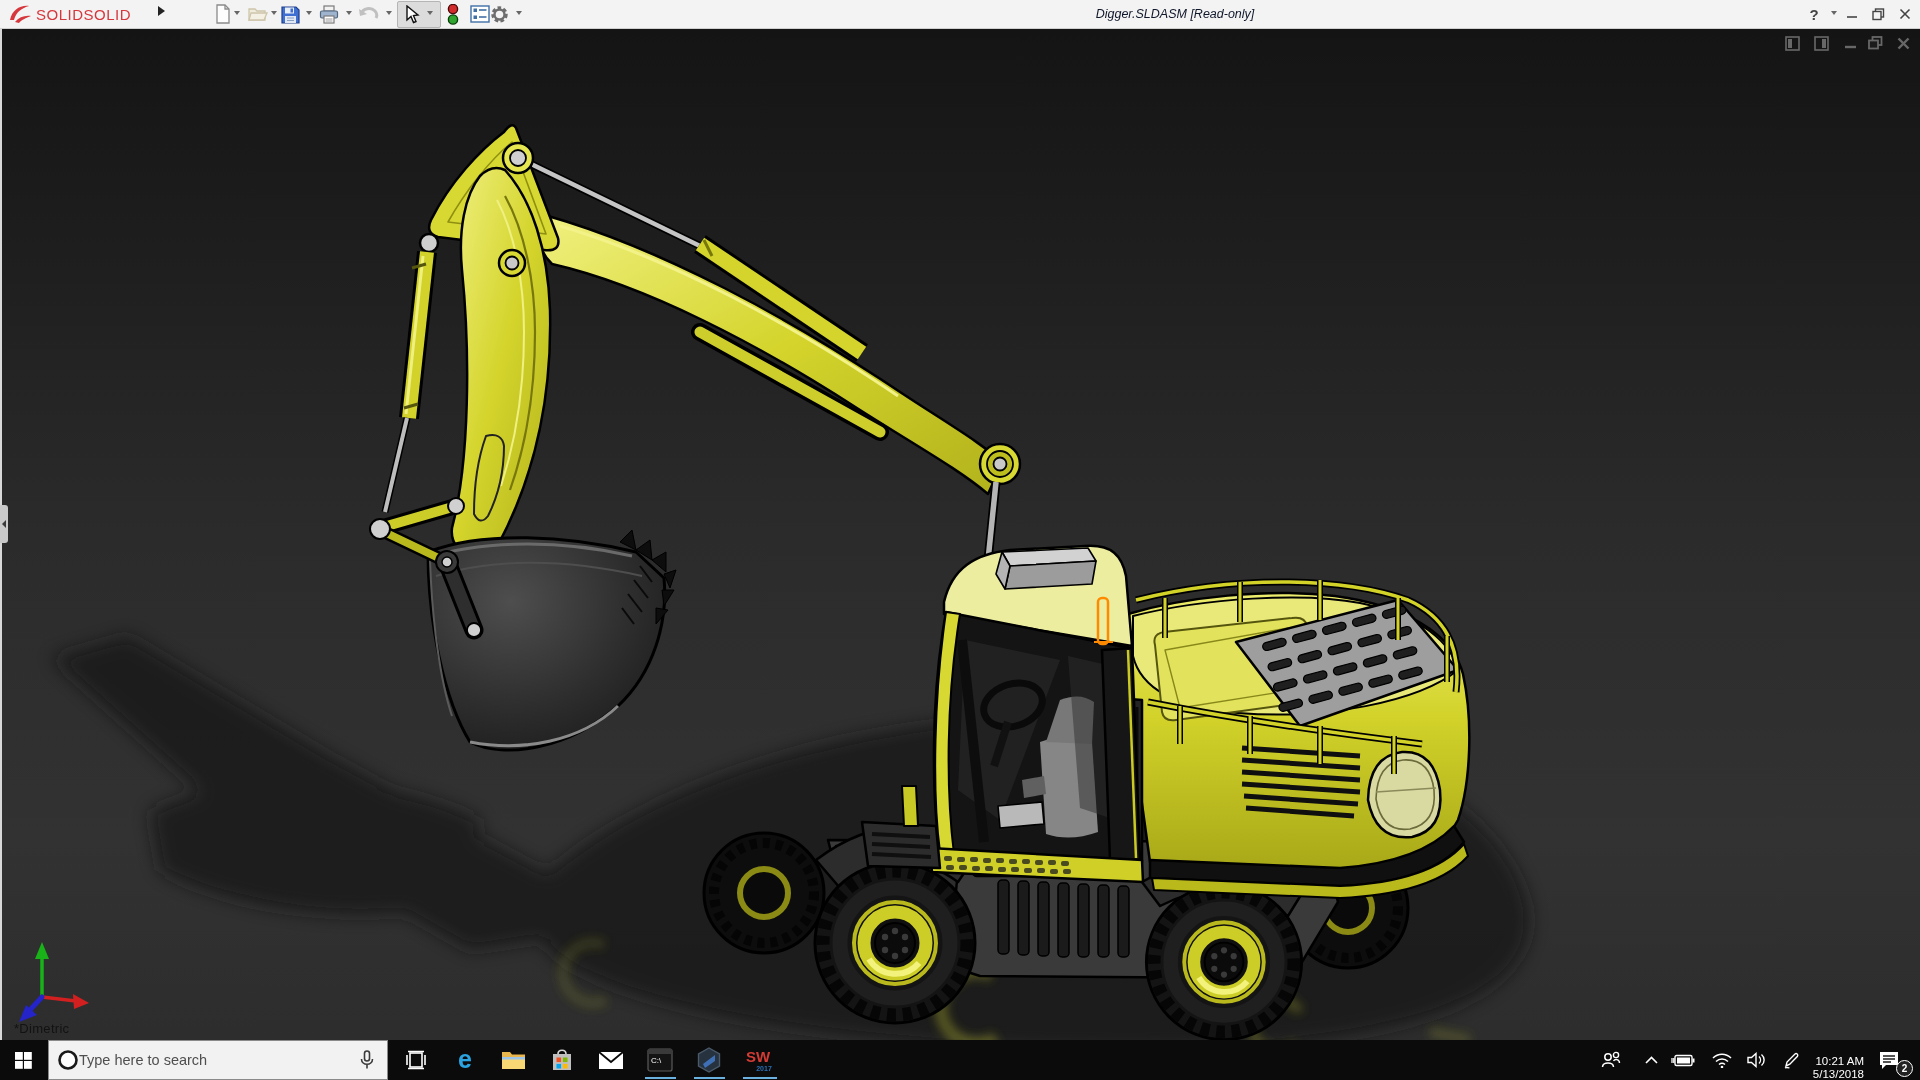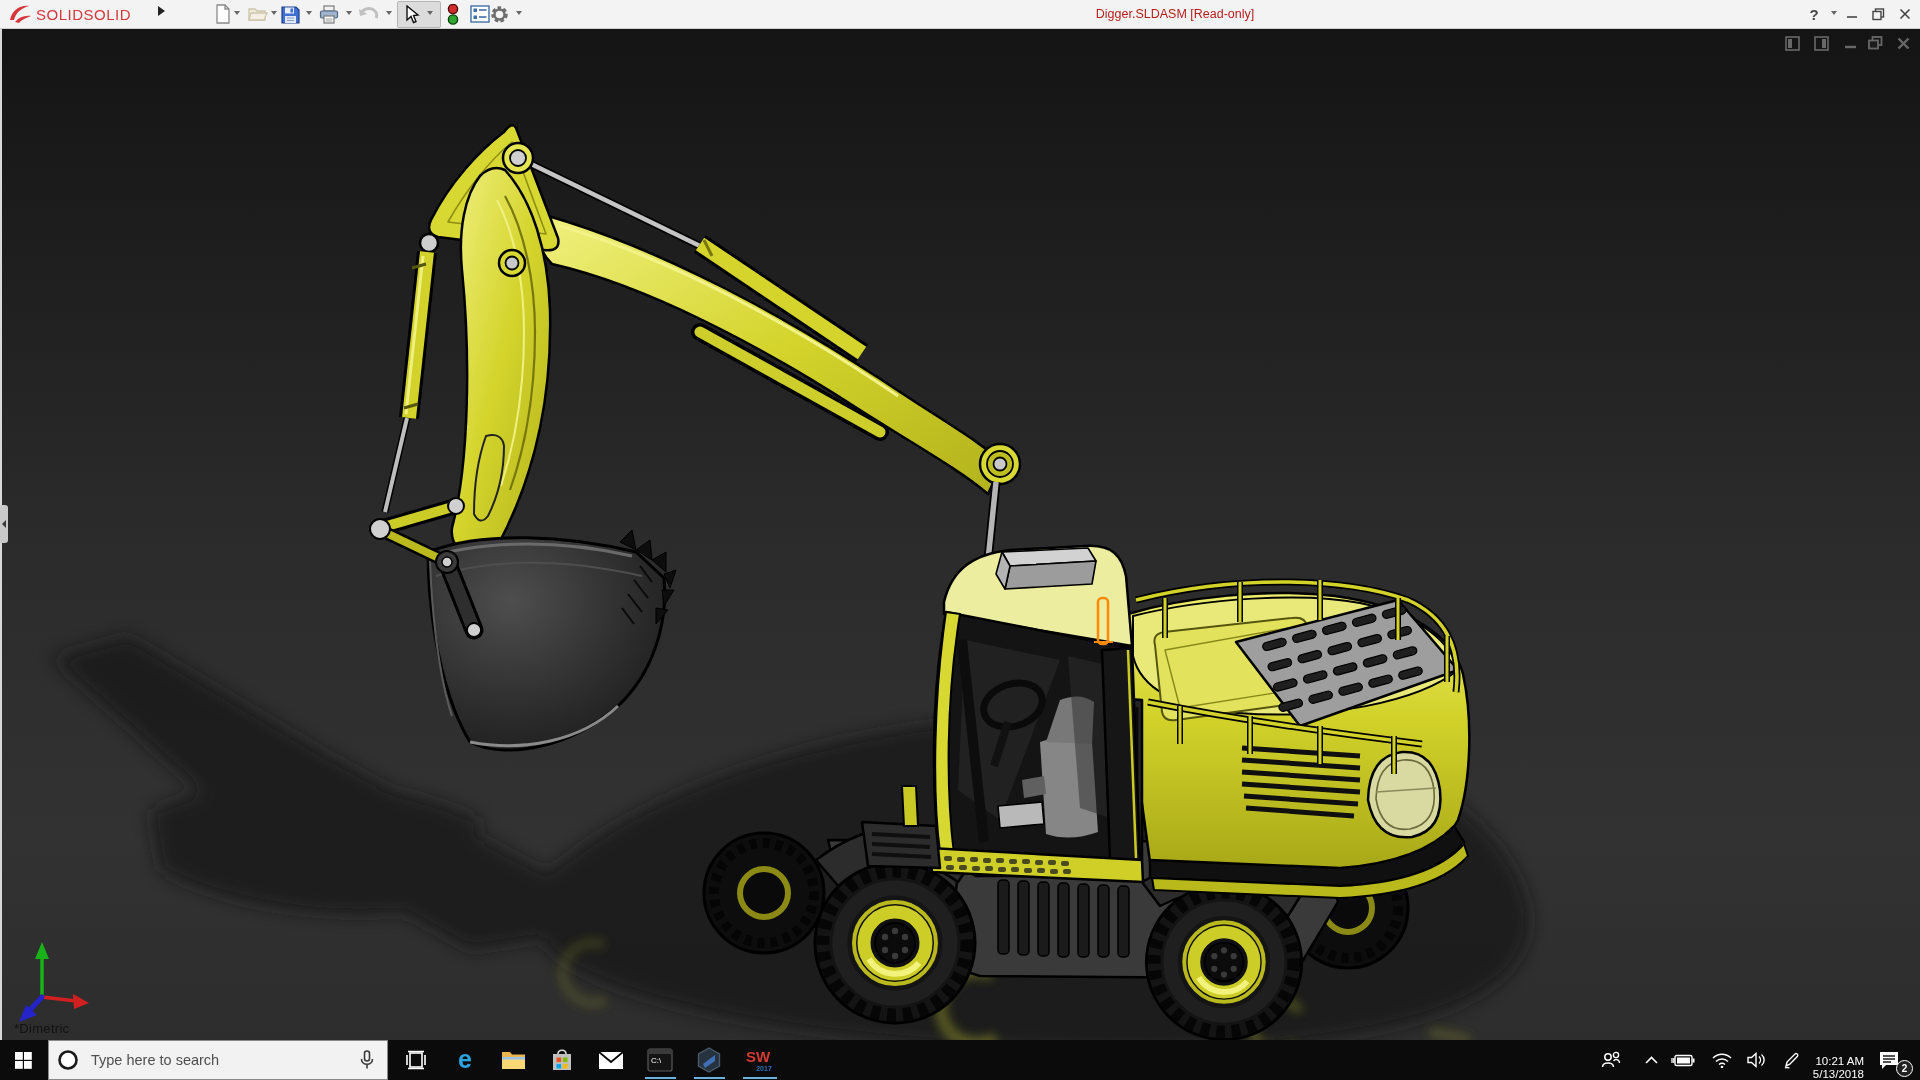--- a/index.html
+++ b/index.html
@@ -7,32 +7,32 @@
   .abs{position:absolute;}
   
   #titlebar{position:absolute;left:0;top:0;width:1920px;height:28px;background:#f3f3f3;border-bottom:1px solid #cfcfcf;z-index:50;}
   .brand{position:absolute;left:6px;top:3px;height:22px;display:flex;align-items:center;}
   .brand-text{color:#d6373c;font-size:15px;letter-spacing:.5px;margin-left:4px;}
   .brand-text b{font-weight:normal;text-align:right;}
   .flyout{position:absolute;left:158px;top:6px;width:0;height:0;border-left:7px solid #222;border-top:5px solid transparent;border-bottom:5px solid transparent;}
   .tool{position:absolute;top:2px;width:24px;height:24px;display:flex;align-items:center;justify-content:center;}
   .caret{position:absolute;top:11px;width:0;height:0;border-left:3.5px solid transparent;border-right:3.5px solid transparent;border-top:4px solid #666;}
   .pressedbox{position:absolute;left:397px;top:1px;width:42px;height:25px;background:#dcdcdc;border:1px solid #b5b5b5;border-radius:2px;}
-  #win-title{position:absolute;left:430px;right:0;top:0;height:28px;line-height:28px;text-align:center;font-size:12.5px;color:#b91c1c;}
+  #win-title{position:absolute;left:430px;right:0;top:0;height:28px;line-height:28px;text-align:center;font-size:12.5px;color:#0f172a;font-style:italic;}
   .winbtn{position:absolute;top:0;height:28px;display:flex;align-items:center;justify-content:center;color:#444;}
   
   #left-strip{position:absolute;left:0;top:28px;width:2px;height:1012px;background:#d8d8d8;z-index:20;}
   #left-tab{position:absolute;left:0;top:505px;width:8px;height:38px;background:#c9c9c9;border-radius:0 3px 3px 0;z-index:21;display:flex;align-items:center;justify-content:center;}
   #left-tab .arr{width:0;height:0;border-right:4px solid #3a3a3a;border-top:4px solid transparent;border-bottom:4px solid transparent;}
   .vpbtn{position:absolute;top:33px;width:18px;height:20px;display:flex;align-items:center;justify-content:center;z-index:30;}
   #dimetric-label{position:absolute;left:14px;top:1021px;font-size:13px;color:#121212;z-index:15;letter-spacing:.3px;}
   
   #taskbar{position:absolute;left:0;top:1040px;width:1920px;height:40px;background:#0b0b0b;z-index:60;}
   #search-box{position:absolute;left:48px;top:0;width:340px;height:40px;background:#f2f2f2;border:1px solid #8a8a8a;box-sizing:border-box;display:flex;align-items:center;}
-  #search-box .ph{color:#4f4f4f;font-size:14.5px;margin-left:12px;flex:1;}
+  #search-box .ph{color:#4f4f4f;font-size:14.5px;flex:1;}
   .tbicon{position:absolute;top:0;width:44px;height:40px;display:flex;align-items:center;justify-content:center;}
   .runline{position:absolute;top:37px;height:2px;background:#6ab1e0;}
   .tray{position:absolute;top:0;height:40px;display:flex;align-items:center;justify-content:center;}
   #clock{position:absolute;left:1798px;top:0;width:66px;height:56px;color:#fff;font-size:11.5px;line-height:13.5px;text-align:right;display:flex;flex-direction:column;justify-content:center;}
   .badge{position:absolute;left:1896px;top:1060px;width:15px;height:15px;border-radius:50%;background:#222;border:1.5px solid #fff;color:#fff;font-size:10px;font-weight:bold;display:flex;align-items:center;justify-content:center;z-index:62;}
   svg text{font-family:"Liberation Sans",sans-serif;}
 </style>
 </head>
 <body>
 

